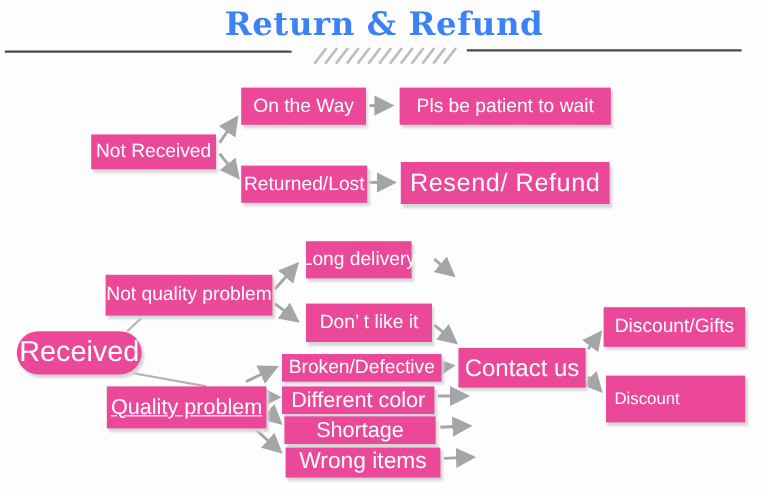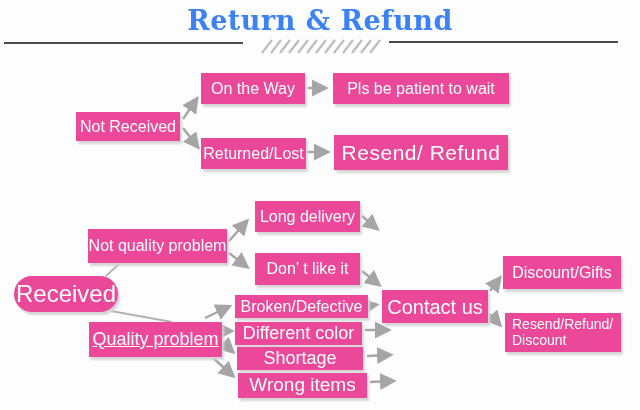--- a/index.html
+++ b/index.html
@@ -19,21 +19,21 @@
     white-space:nowrap;box-shadow:2px 3px 2px #d6d6d6;
     line-height:1.1;
   }
   #n-not-received{left:76px;top:112px;width:104px;height:29px;font-size:16px;}
   #n-on-the-way{left:201px;top:73px;width:104px;height:31px;font-size:16px;}
   #n-pls-wait{left:333px;top:73px;width:176px;height:31px;font-size:16px;}
   #n-returned-lost{left:201px;top:138px;width:105px;height:31px;font-size:16px;}
   #n-resend-refund{left:334px;top:135px;width:174px;height:35px;font-size:21px;letter-spacing:.5px;}
   #n-received{left:14px;top:276px;width:104px;height:36px;font-size:24px;border-radius:18px;}
   #n-not-quality{left:88px;top:229px;width:139px;height:34px;font-size:16px;}
-  #n-long-delivery{left:255px;top:201px;width:105px;height:31px;font-size:16px;}
+  #n-long-delivery{left:255px;top:201px;width:88px;height:31px;font-size:16px;}
   #n-dont-like{left:255px;top:253px;width:105px;height:32px;font-size:16px;}
   #n-quality{left:89px;top:322px;width:133px;height:35px;font-size:18px;text-decoration:underline;}
   #n-broken{left:235px;top:295px;width:133px;height:23px;font-size:16px;}
   #n-different-color{left:235px;top:322px;width:127px;height:23px;font-size:18px;}
   #n-shortage{left:237px;top:347px;width:126px;height:23px;font-size:18px;}
   #n-wrong-items{left:238px;top:373px;width:129px;height:25px;font-size:19px;}
   #n-contact-us{left:382px;top:290px;width:106px;height:33px;font-size:20px;}
   #n-discount-gifts{left:503px;top:256px;width:118px;height:33px;font-size:16px;}
   #n-rrd{left:505px;top:313px;width:116px;height:39px;font-size:14px;
          flex-direction:column;align-items:flex-start;justify-content:center;
@@ -94,15 +94,14 @@
 <div class="node" id="n-long-delivery">Long delivery</div>
 <div class="node" id="n-dont-like">Don’ t like it</div>
 <div class="node" id="n-quality">Quality problem</div>
 <div class="node" id="n-broken">Broken/Defective</div>
 <div class="node" id="n-different-color">Different color</div>
 <div class="node" id="n-shortage">Shortage</div>
 <div class="node" id="n-wrong-items">Wrong items</div>
 <div class="node" id="n-contact-us">Contact us</div>
 <div class="node" id="n-discount-gifts">Discount/Gifts</div>
 <div class="node" id="n-rrd">
-  <span>Resend/Refund/</span>
   <span>Discount</span>
 </div>
 
 </body></html>

